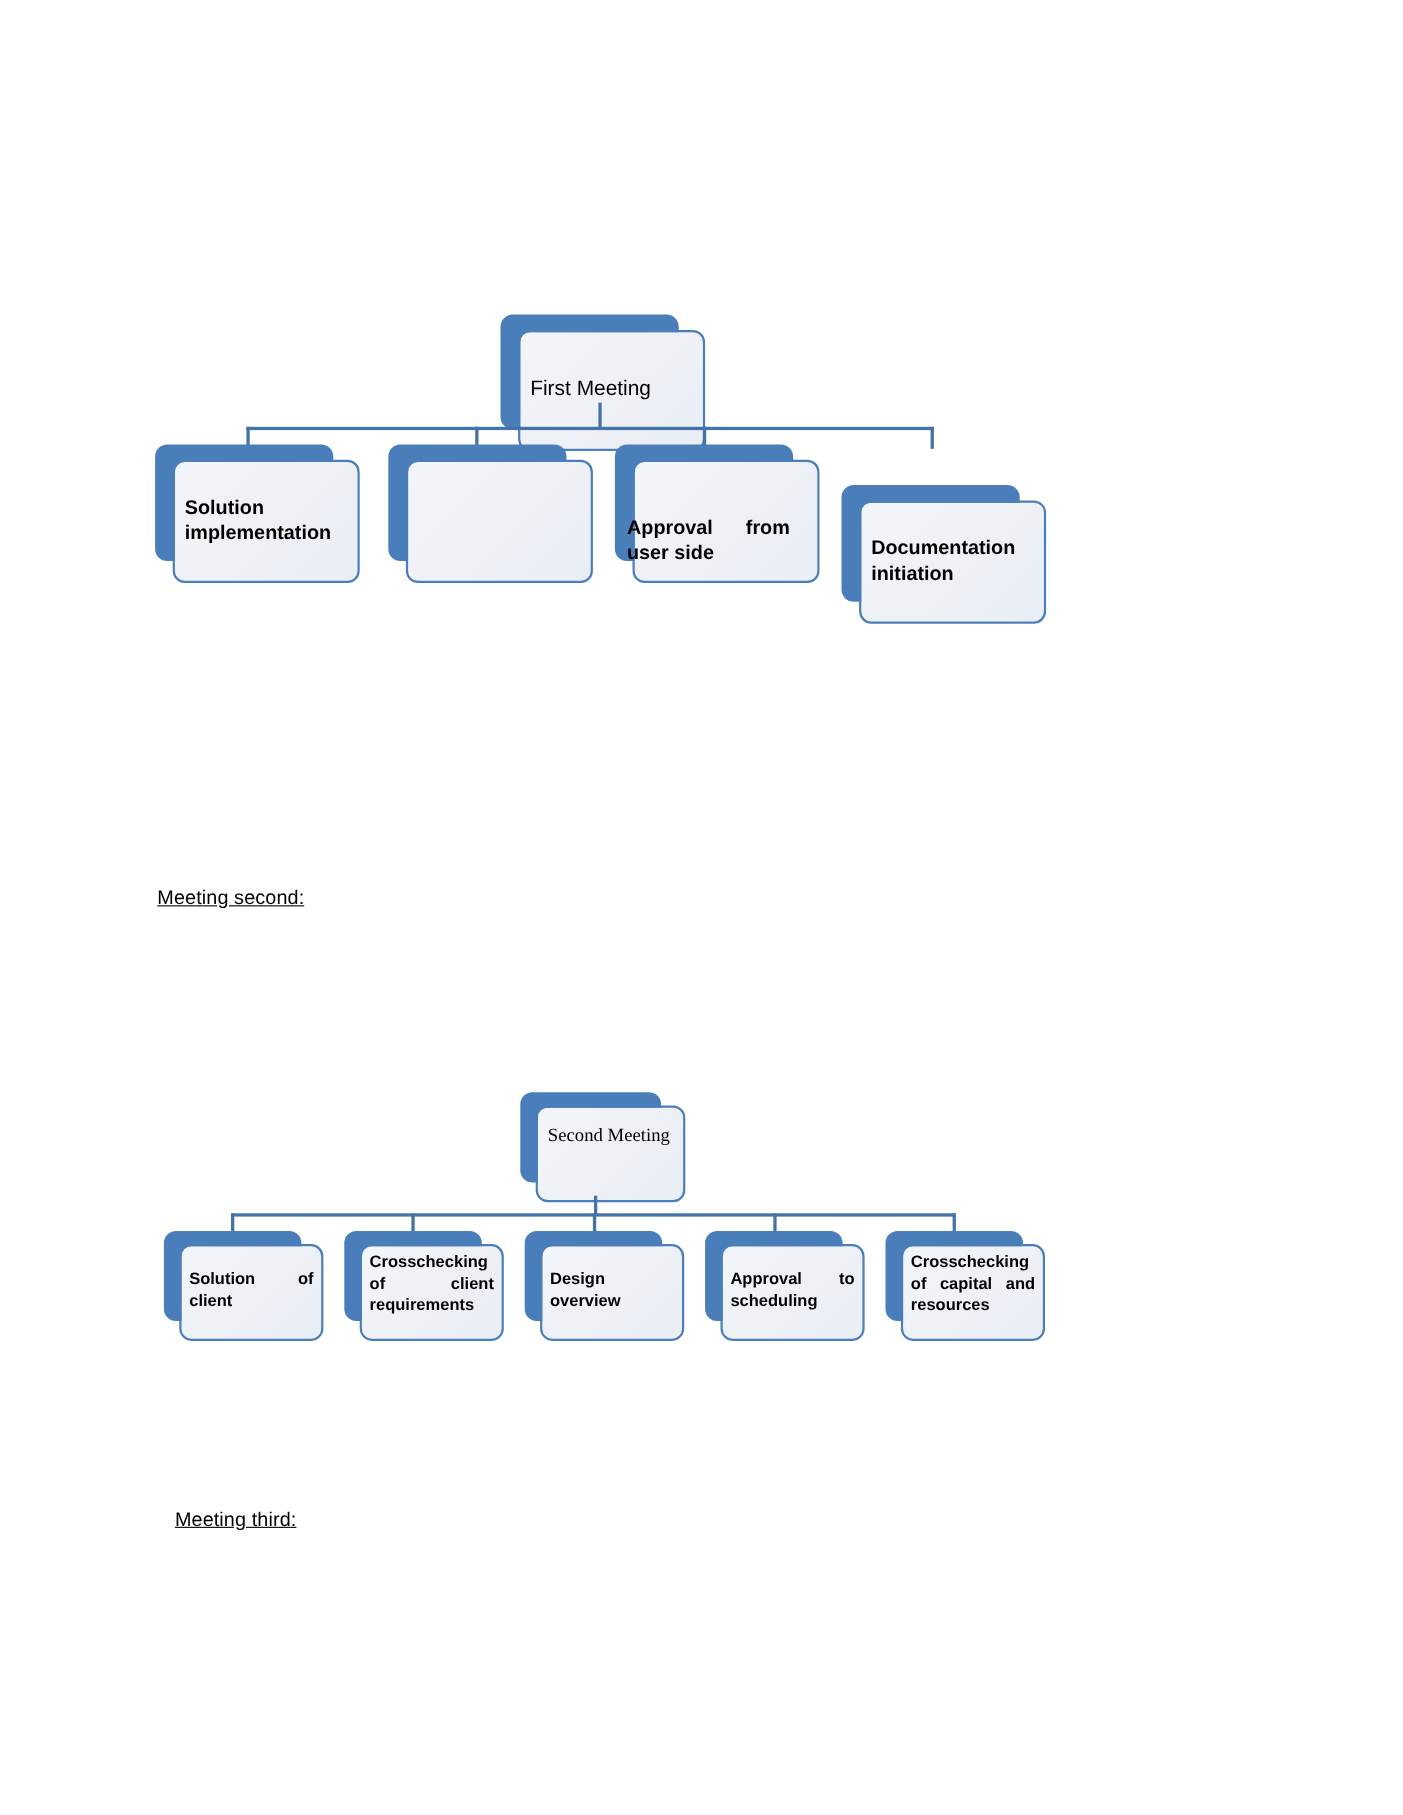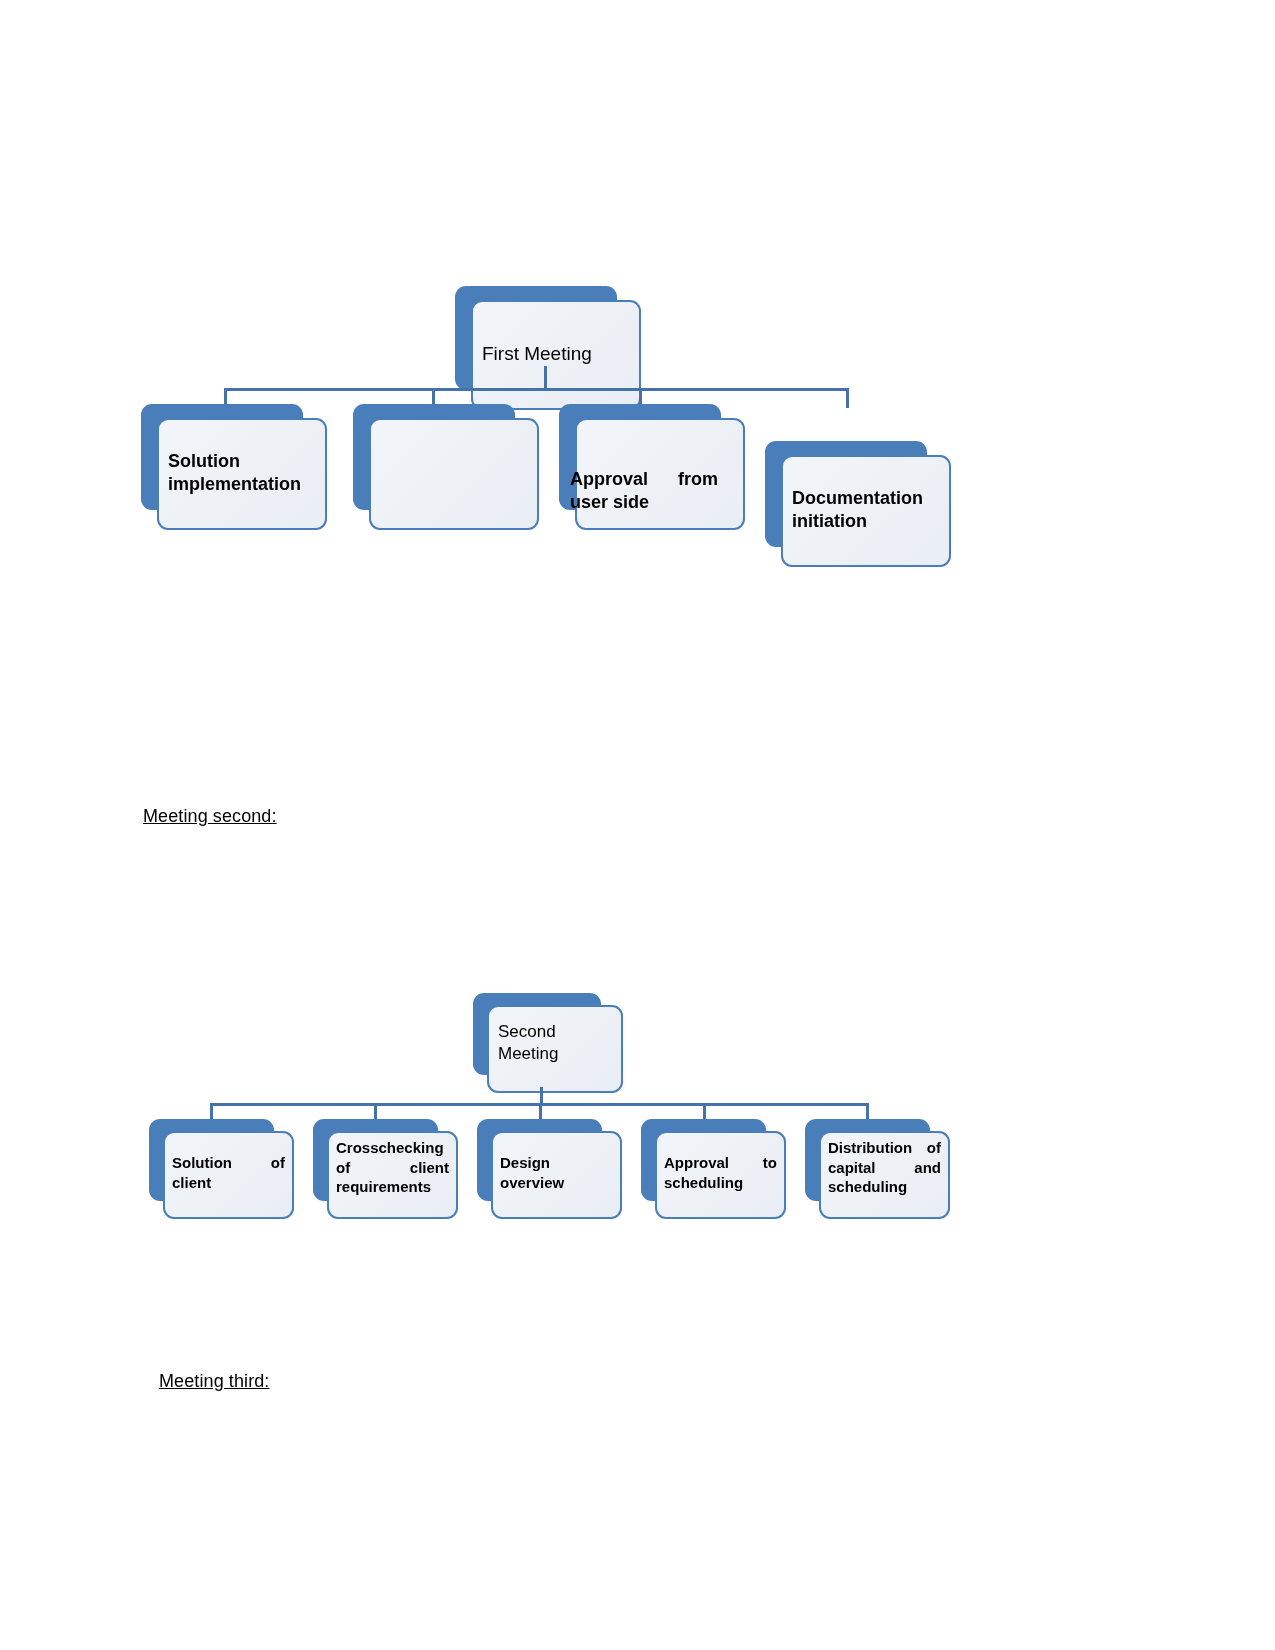--- a/index.html
+++ b/index.html
@@ -133,21 +133,21 @@
       <div class="shadow" style="width:162px; height:106px;"></div>
       <div class="card" style="left:16px; top:14px; width:170px; height:112px;"></div>
       <div class="label" style="left:16px; top:46px; width:170px;">Documentation initiation</div>
     </div>
   </div>
 
   <div class="heading" style="left:143px; top:806px;">Meeting second:</div>
 
   <div class="diagram">
 
-    <div class="node root" style="left:473px; top:993px; width:150px; height:116px;">
+    <div class="node root" style="left:473px; top:993px; width:150px; height:116px;font-family:Liberation Serif, serif;">
       <div class="shadow" style="width:128px; height:82px;"></div>
       <div class="card" style="left:14px; top:12px; width:136px; height:88px;"></div>
       <div class="label" style="left:14px; top:28px; width:136px; font-size:17px;">Second Meeting</div>
     </div>
 
     <div class="conn v" style="left:540px; top:1087px; height:18px;"></div>
 
     <div class="conn h" style="left:210px; top:1103px; width:658px;"></div>
 
     <div class="conn v" style="left:210px; top:1103px; height:18px;"></div>
@@ -176,19 +176,19 @@
 
     <div class="node child" style="left:641px; top:1119px; width:145px; height:100px;">
       <div class="shadow" style="width:125px; height:82px;"></div>
       <div class="card" style="left:14px; top:12px; width:131px; height:88px;"></div>
       <div class="label" style="left:14px; top:34px; width:131px; font-size:15px; padding:0 9px;">Approval to scheduling</div>
     </div>
 
     <div class="node child" style="left:805px; top:1119px; width:145px; height:100px;">
       <div class="shadow" style="width:125px; height:82px;"></div>
       <div class="card" style="left:14px; top:12px; width:131px; height:88px;"></div>
-      <div class="label" style="left:14px; top:19px; width:131px; font-size:15px; padding:0 9px;">Distribution of capital and scheduling</div>
+      <div class="label" style="left:14px; top:19px; width:131px; font-size:15px; padding:0 9px;">Crosschecking of capital and resources</div>
     </div>
   </div>
 
   <div class="heading" style="left:159px; top:1371px;">Meeting third:</div>
 
 </div>
 
 </body></html>

